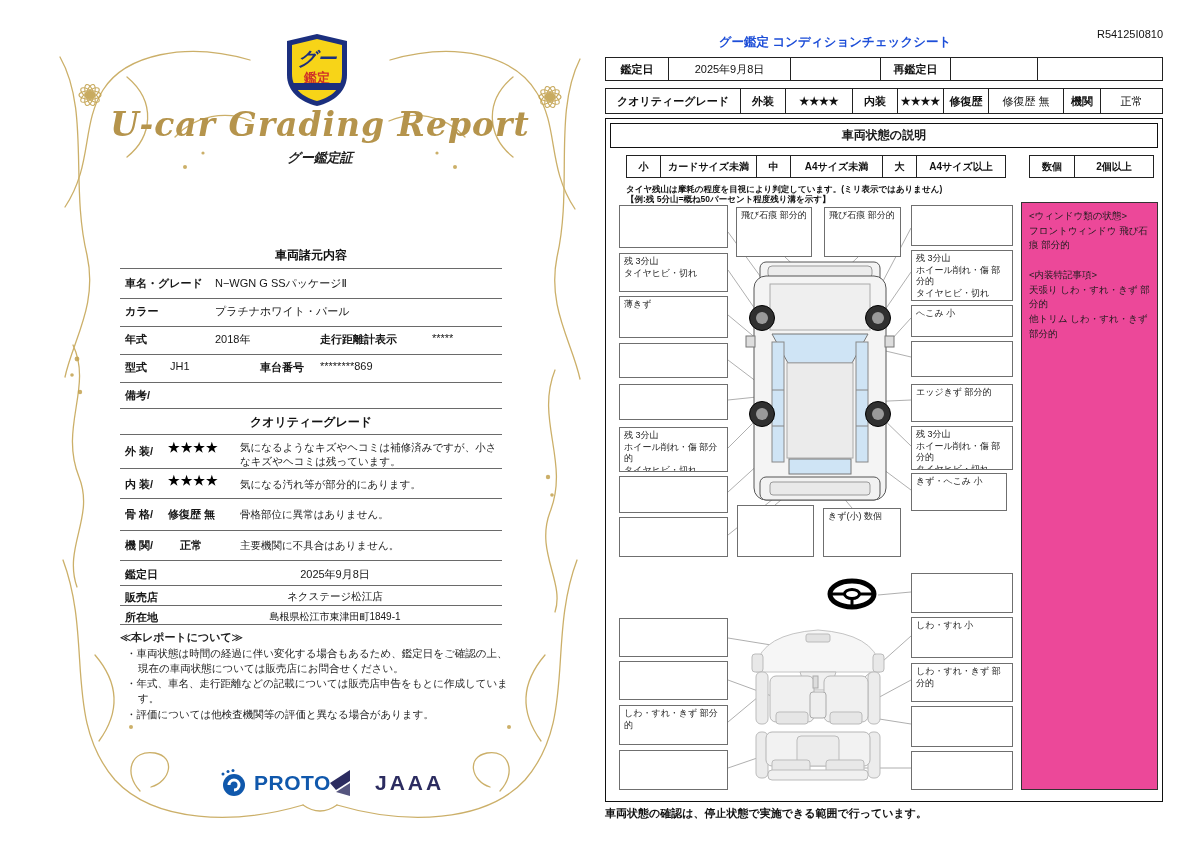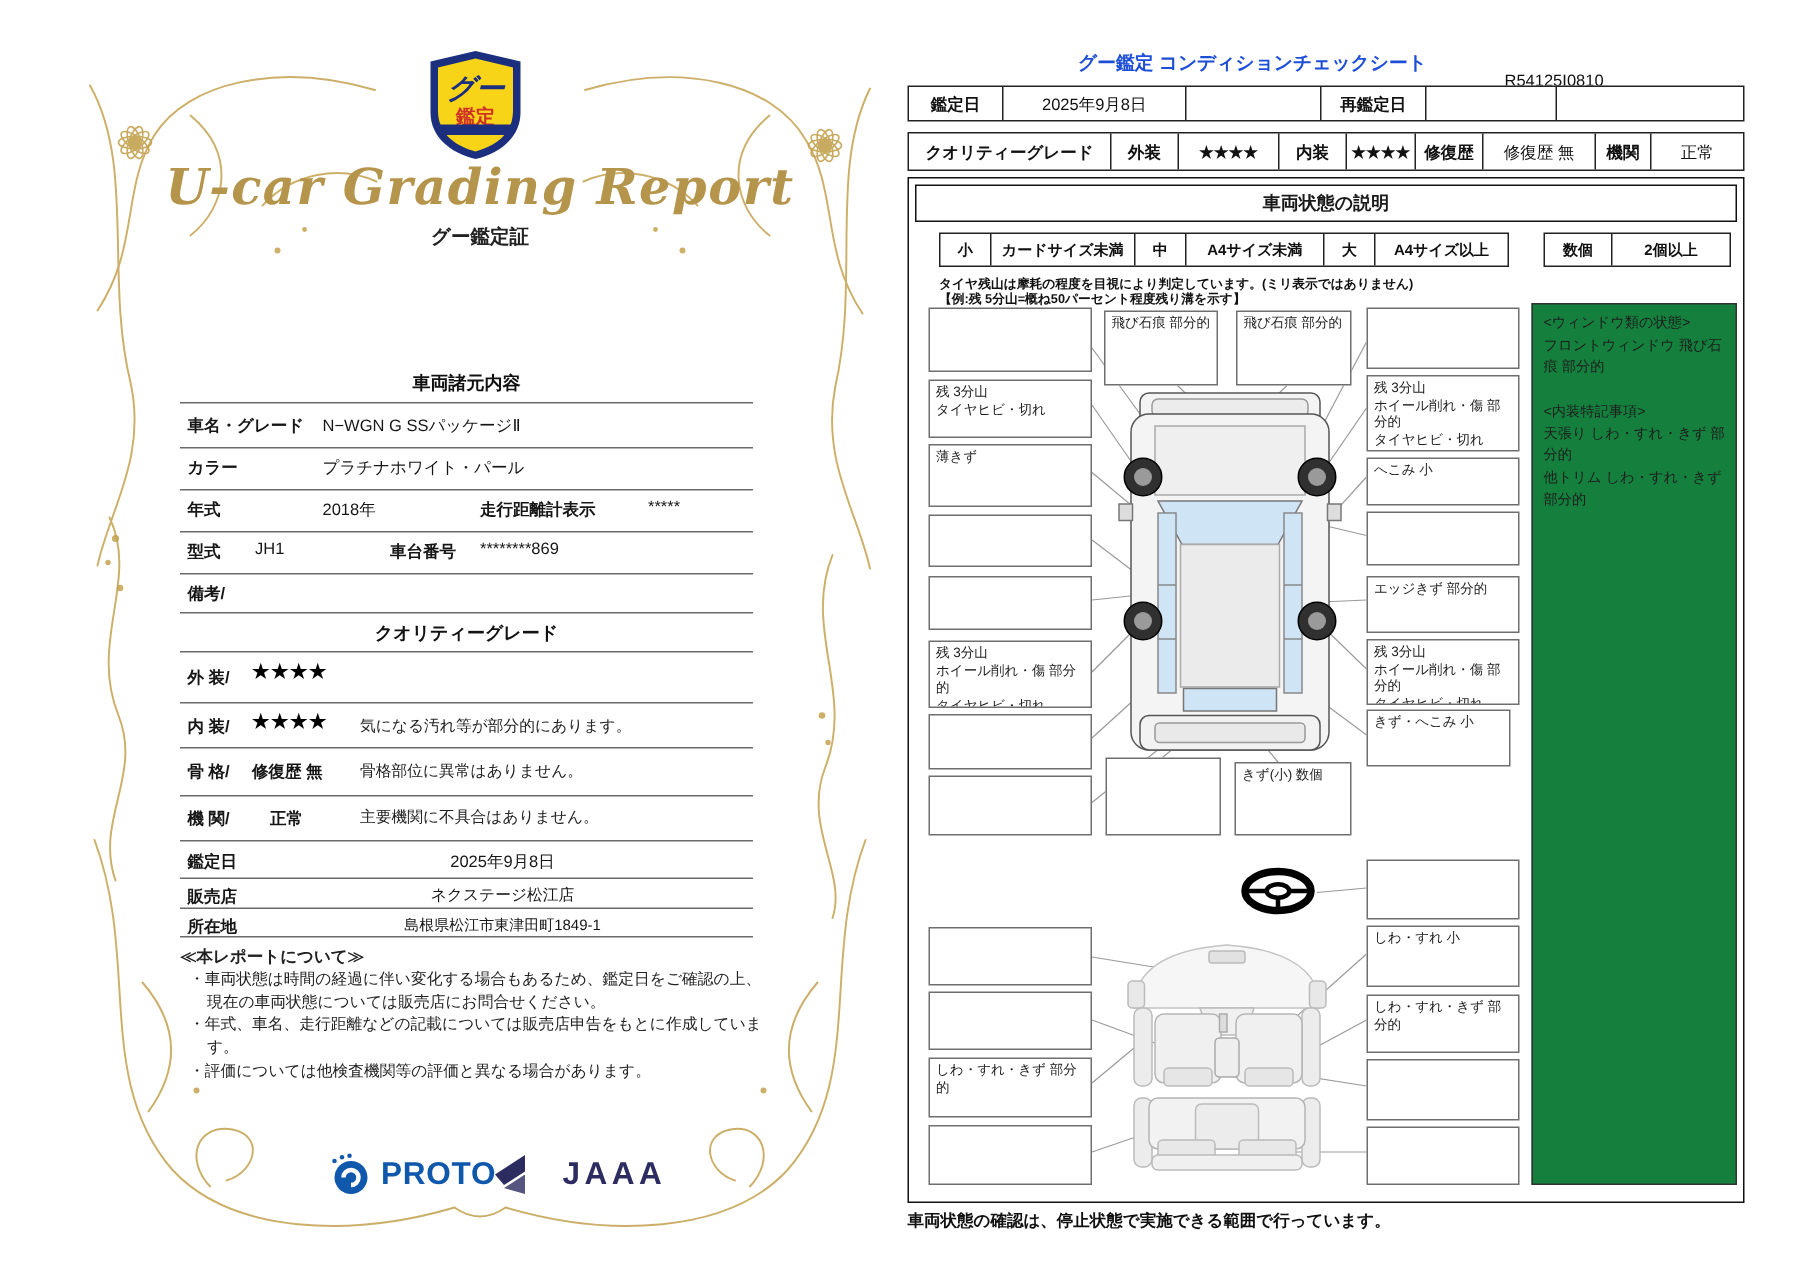--- a/index.html
+++ b/index.html
@@ -2,21 +2,21 @@
 <html><head>
 <meta charset="utf-8">
 <style>
   html,body{margin:0;padding:0;background:#fff;}
   #canvas{position:relative;width:1200px;height:848px;background:#ffffff;overflow:hidden;
           font-family:"Liberation Sans",sans-serif;color:#1a1a1a;}
   .abs{position:absolute;}
   
   .cert-title{font-family:"DejaVu Serif",serif;font-style:italic;font-weight:bold;
               font-size:33px;color:#b5944c;text-align:center;letter-spacing:1px;}
-  .cert-sub{font-size:13px;font-weight:bold;text-align:center;color:#222;}
+  .cert-sub{font-size:13px;font-weight:bold;text-align:center;color:#222;font-style:italic;}
   .cert-intro{font-size:11px;line-height:1.5;text-align:justify;color:#222;}
   .sec-head{font-size:12px;font-weight:bold;text-align:center;color:#111;}
   .hline{position:absolute;left:120px;width:382px;height:1px;background:#6a6a6a;}
   .lt{position:absolute;font-size:11px;color:#161616;}
   .lbl{font-weight:bold;}
   .stars{font-size:13px;letter-spacing:1px;color:#000;font-weight:bold;}
   .gdesc{font-size:10.5px;line-height:1.35;color:#222;}
   .about{font-size:10.5px;line-height:1.4;color:#222;}
   .about div{padding-left:12px;text-indent:-12px;margin-bottom:1px;}
   .about-title{font-size:11px;font-weight:bold;color:#222;}
@@ -29,21 +29,21 @@
   .tc{display:flex;align-items:center;justify-content:center;font-size:11px;color:#111;
       border-right:1.2px solid #222;box-sizing:border-box;height:100%;}
   .tc:last-child{border-right:none;}
   .tc.b{font-weight:bold;}
   .mainbox{position:absolute;border:1.5px solid #111;background:#fff;box-sizing:border-box;}
   .condhead{position:absolute;border:1.2px solid #111;display:flex;align-items:center;
             justify-content:center;font-size:12px;font-weight:bold;box-sizing:border-box;}
   .note{position:absolute;font-size:8.5px;font-weight:bold;color:#111;line-height:1.45;}
   .lbox{position:absolute;border:1px solid #6f6f6f;background:#fff;font-size:9px;line-height:1.28;
         padding:2px 4px;white-space:pre-line;color:#1c1c1c;box-sizing:border-box;overflow:hidden;}
-  .sidepanel{position:absolute;border:1.2px solid #333;background:#15803d;font-size:9.5px;
+  .sidepanel{position:absolute;border:1.2px solid #333;background:#ec4899;font-size:9.5px;
              line-height:1.55;padding:6px 7px;color:#1c1c1c;box-sizing:border-box;white-space:pre-line;}
   .sheet-footer{position:absolute;font-size:11px;font-weight:bold;color:#111;}
   svg{display:block;}
 </style>
 </head>
 <body>
 
 <div id="canvas">
 
   <svg class="abs" style="left:35px;top:15px;" width="570" height="825" viewBox="0 0 570 825">
@@ -133,20 +133,21 @@
   <div class="hline" style="top:468px"></div>
   <div class="hline" style="top:498px"></div>
   <div class="hline" style="top:530px"></div>
   <div class="hline" style="top:560px"></div>
   <div class="hline" style="top:585px"></div>
   <div class="hline" style="top:605px"></div>
   <div class="hline" style="top:624px"></div>
 
   <div class="lt lbl" style="left:125px;top:444px">外 装/</div>
   <div class="lt stars" style="left:168px;top:440px">★★★★</div>
+  <div class="abs gdesc" style="left:240px;top:440px;width:262px">気になるようなキズやヘコミは補修済みですが、小さなキズやヘコミは残っています。</div>
 
   <div class="lt lbl" style="left:125px;top:477px">内 装/</div>
   <div class="lt stars" style="left:168px;top:473px">★★★★</div>
   <div class="abs gdesc" style="left:240px;top:477px;width:262px">気になる汚れ等が部分的にあります。</div>
 
   <div class="lt lbl" style="left:125px;top:507px">骨 格/</div>
   <div class="lt lbl" style="left:168px;top:507px">修復歴 無</div>
   <div class="abs gdesc" style="left:240px;top:507px;width:262px">骨格部位に異常はありません。</div>
 
   <div class="lt lbl" style="left:125px;top:538px">機 関/</div>
@@ -179,21 +180,21 @@
   </div>
   <div class="abs" style="left:328px;top:768px;display:flex;align-items:center;gap:21px">
     <svg width="26" height="30" viewBox="0 0 26 30">
       <path d="M2 15 L22 2 L22 13 L8 22 Z" fill="#2c2c60"></path>
       <path d="M8 24 L22 15 L22 28 Z" fill="#55557f"></path>
     </svg>
     <span class="jaaa-text">JAAA</span>
   </div>
 
   <div class="abs sheet-title" style="left:605px;top:34px;width:460px;text-align:center">グー鑑定 コンディションチェックシート</div>
-  <div class="abs sheet-ref" style="left:1003px;top:48px;width:160px;">R54125I0810</div>
+  <div class="abs sheet-ref" style="left:1003px;top:28px;width:160px;text-align:right">R54125I0810</div>
 
   <div class="trow" style="left:605px;top:57px;width:558px;height:24px">
     <div class="tc b" style="width:63px">鑑定日</div>
     <div class="tc" style="width:122px">2025年9月8日</div>
     <div class="tc" style="width:90px"></div>
     <div class="tc b" style="width:70px">再鑑定日</div>
     <div class="tc" style="width:87px"></div>
     <div class="tc" style="flex:1"></div>
   </div>
 

